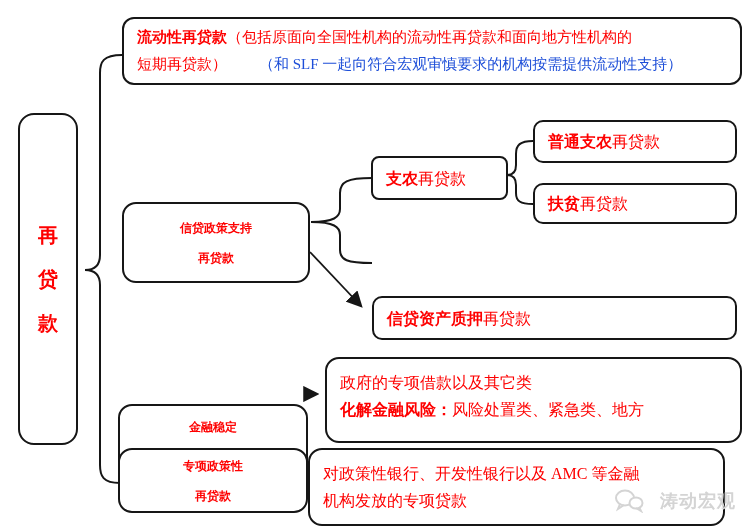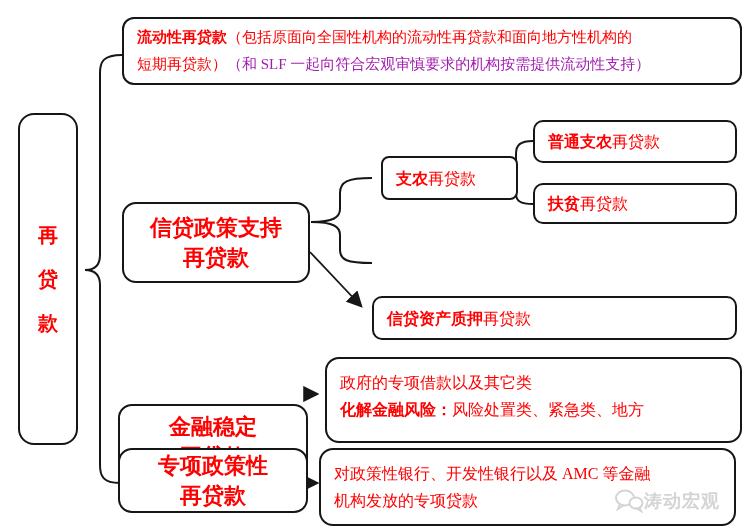--- a/index.html
+++ b/index.html
@@ -10,31 +10,31 @@
   #wires{position:absolute;left:0;top:0;width:756px;height:532px;}
   .box{
     position:absolute;box-sizing:border-box;background:#ffffff;
     border:2px solid #161616;display:flex;
   }
   .vcenter{align-items:center;}
   .hcenter{justify-content:center;text-align:center;}
   .padded{padding-left:13px;padding-right:12px;}
   .padtop{padding-top:10px;}
   .red{color:#fe0000;}
-  .black{color:#a21caf;}
+  .black{color:#1d4ed8;margin-left:32px;}
   .bold{font-weight:bold;}
   .t15{font-size:15px;line-height:27px;}
   .t16{font-size:16px;line-height:27px;}
-  .t17{font-size:22px;line-height:30px;}
+  .t17{font-size:12px;line-height:30px;}
   .rootchars{
     flex-direction:column;gap:17px;font-size:20px;font-weight:bold;color:#fe0000;
   }
   .line{white-space:nowrap;}
   #watermark{
-    position:absolute;left:614px;top:489px;display:flex;align-items:center;gap:0;
+    position:absolute;left:614px;top:489px;display:flex;align-items:center;gap:16px;
     color:#d4d4d4;font-weight:bold;font-size:18px;letter-spacing:1px;
   }
 </style>
 </head>
 <body>
 
 <div id="canvas">
 
   <svg id="wires" viewBox="0 0 756 532" xmlns="http://www.w3.org/2000/svg">
     <defs>
@@ -76,21 +76,21 @@
     <span>款</span>
   </div>
 
   <div class="box vcenter hcenter" style="left:122px;top:202px;width:188px;height:81px;border-radius:14px;">
     <div class="t17 red bold">
       <div class="line">信贷政策支持</div>
       <div class="line">再贷款</div>
     </div>
   </div>
 
-  <div class="box vcenter padded" style="left:371px;top:156px;width:137px;height:44px;border-radius:8px;margin-left:10px;">
+  <div class="box vcenter padded" style="left:371px;top:156px;width:137px;height:44px;border-radius:8px;">
     <div class="t16 line">
       <span class="red bold">支农</span><span class="red">再贷款</span>
     </div>
   </div>
 
   <div class="box vcenter padded" style="left:533px;top:120px;width:204px;height:43px;border-radius:10px;">
     <div class="t16 line">
       <span class="red bold">普通支农</span><span class="red">再贷款</span>
     </div>
   </div>
@@ -124,21 +124,21 @@
     </div>
   </div>
 
   <div class="box vcenter hcenter" style="left:118px;top:448px;width:190px;height:65px;border-radius:14px;align-items:flex-end;">
     <div class="t17 red bold">
       <div class="line">专项政策性</div>
       <div class="line">再贷款</div>
     </div>
   </div>
 
-  <div class="box padded padtop" style="left:319px;top:448px;width:417px;height:78px;border-radius:14px;">
+  <div class="box padded padtop" style="left:308px;top:448px;width:417px;height:78px;border-radius:14px;">
     <div class="t16 red">
       <div class="line">对政策性银行、开发性银行以及 AMC 等金融</div>
       <div class="line">机构发放的专项贷款</div>
     </div>
   </div>
 
   <div id="watermark">
     <svg width="30" height="24" viewBox="0 0 30 24">
       <ellipse cx="11" cy="9" rx="9" ry="7.5" fill="none" stroke="#d4d4d4" stroke-width="2"></ellipse>
       <path d="M6,15 L4,20 L10,16" fill="none" stroke="#d4d4d4" stroke-width="2"></path>

